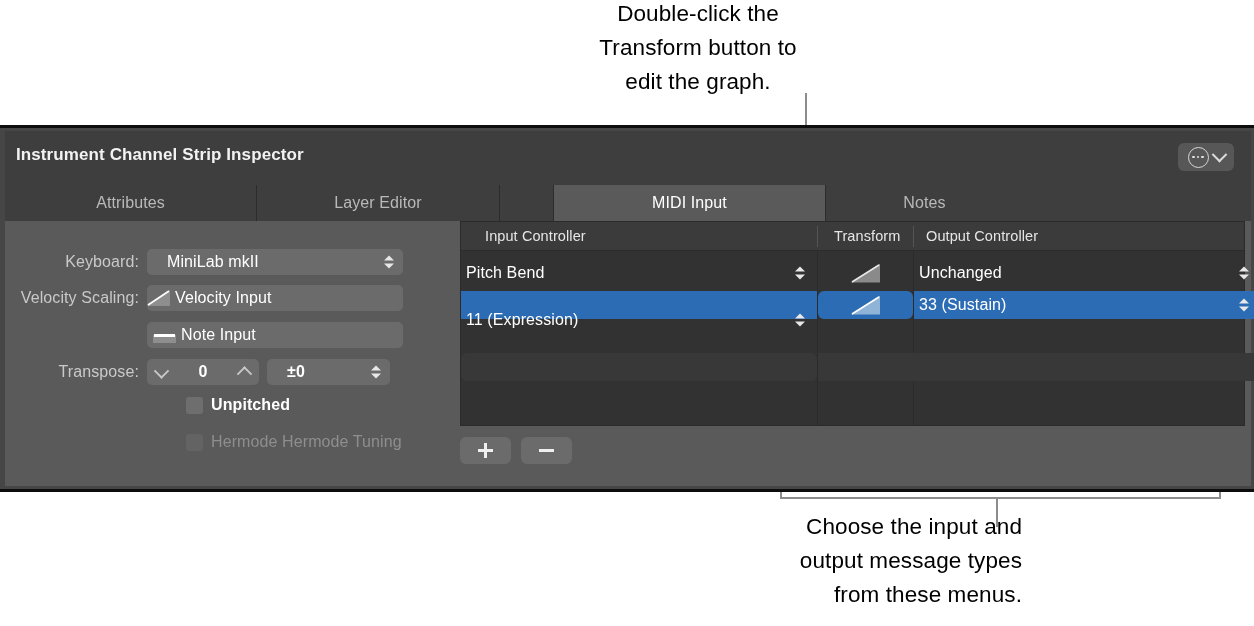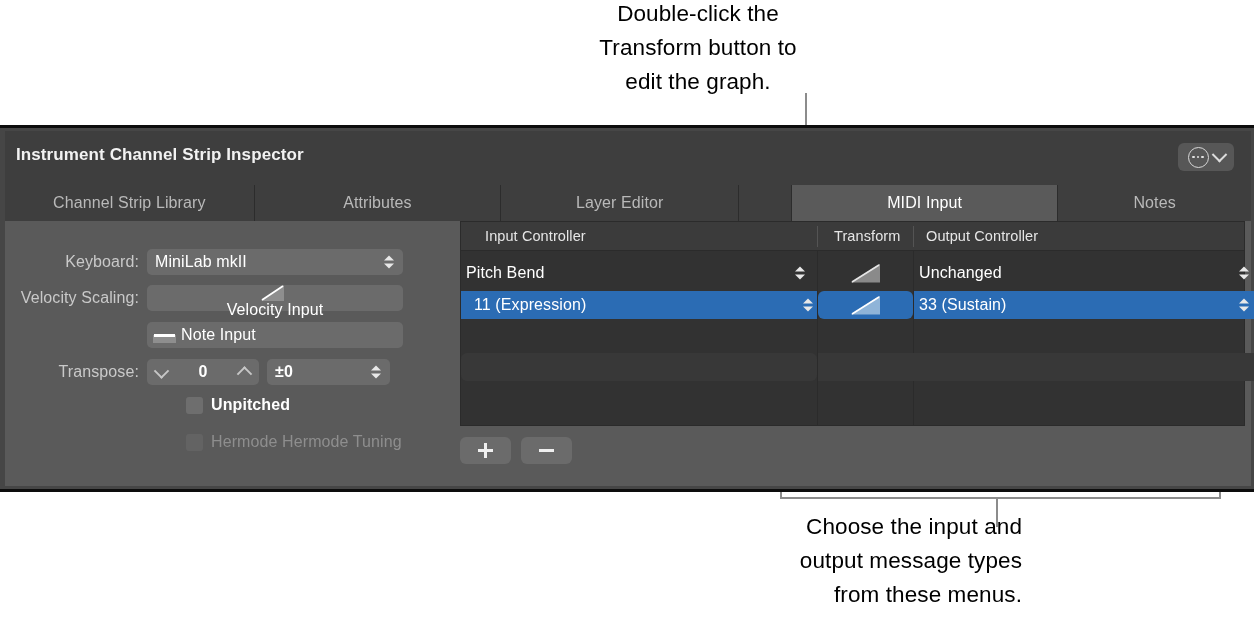--- a/index.html
+++ b/index.html
@@ -177,21 +177,21 @@
     letter-spacing: 0.1px;
   }
   .popup {
     position: relative;
     height: 26px;
     background: #6b6b6b;
     border-radius: 5px;
     display: flex;
     align-items: center;
     box-sizing: border-box;
-    padding-left: 8px;
+    padding-left: 20px;
     font-size: 16px;
     color: #ffffff;
     letter-spacing: 0.1px;
   }
   .popup .arrows {
     position: absolute;
     right: 9px;
     top: 50%;
     transform: translateY(-50%);
   }
@@ -408,23 +408,20 @@
         <span class="ellipsis-circle">
           <i></i>
             <i></i>
             <i></i>
         </span>
         <span class="chev-down"></span>
       </div>
     </div>
 
     <div id="tabbar">
-      <div class="tab" style="width:255px;">
-        <span>Channel Strip Library</span>
-      </div>
       <div class="tab" style="width:252px;">
         <span>Attributes</span>
       </div>
       <div class="tab" style="width:243px;">
         <span>Layer Editor</span>
       </div>
       <div class="tab spacer" style="width:54px;">
         <span></span>
       </div>
       <div class="tab selected" style="width:272px;">
@@ -443,21 +440,21 @@
           <span>MiniLab mkII</span>
           <span class="arrows">
             <span class="up"></span>
               <span class="dn"></span>
           </span>
         </div>
       </div>
 
       <div class="form-row" style="top:64px;">
         <div class="form-label">Velocity Scaling:</div>
-        <div class="popup" style="width:256px; padding-left:0;flex-direction:column;">
+        <div class="popup" style="width:256px; padding-left:0;">
           <span class="icon-ramp">
             <span class="fill"></span>
             <svg class="diag" viewBox="0 0 23 16" preserveAspectRatio="none" aria-hidden="true">
               <line x1="1" y1="15" x2="22" y2="1" stroke="#ffffff" stroke-width="1.8"></line>
             </svg>
           </span>
           <span>Velocity Input</span>
         </div>
       </div>
 
@@ -536,21 +533,21 @@
                 <span class="dn"></span>
             </span>
           </div>
         </div>
 
         <div class="trow" style="top:69px;">
           <div class="sel-pill" style="left:0; top:0; width:356px; height:28px; border-radius:0 0 0 0;"></div>
           <div class="sel-pill" style="left:357px; top:0; width:95px; height:28px;"></div>
           <div class="sel-pill" style="left:453px; top:0; width:347px; height:28px; border-radius:0 6px 6px 0;"></div>
 
-          <div class="cell" style="left:8px; width:356px;">
+          <div class="cell" style="left:0; width:356px;margin-top:15px;">
             <span>11 (Expression)</span>
             <span class="cell-arrows arrows">
               <span class="up"></span>
                 <span class="dn"></span>
             </span>
           </div>
           <div class="xform-cell" style="left:357px; width:95px;">
             <span class="xform-icon">
               <span class="fill" style="background:#8fb4d8;"></span>
               <svg viewBox="0 0 29 19" preserveAspectRatio="none" style="position:absolute;inset:0;" aria-hidden="true">

